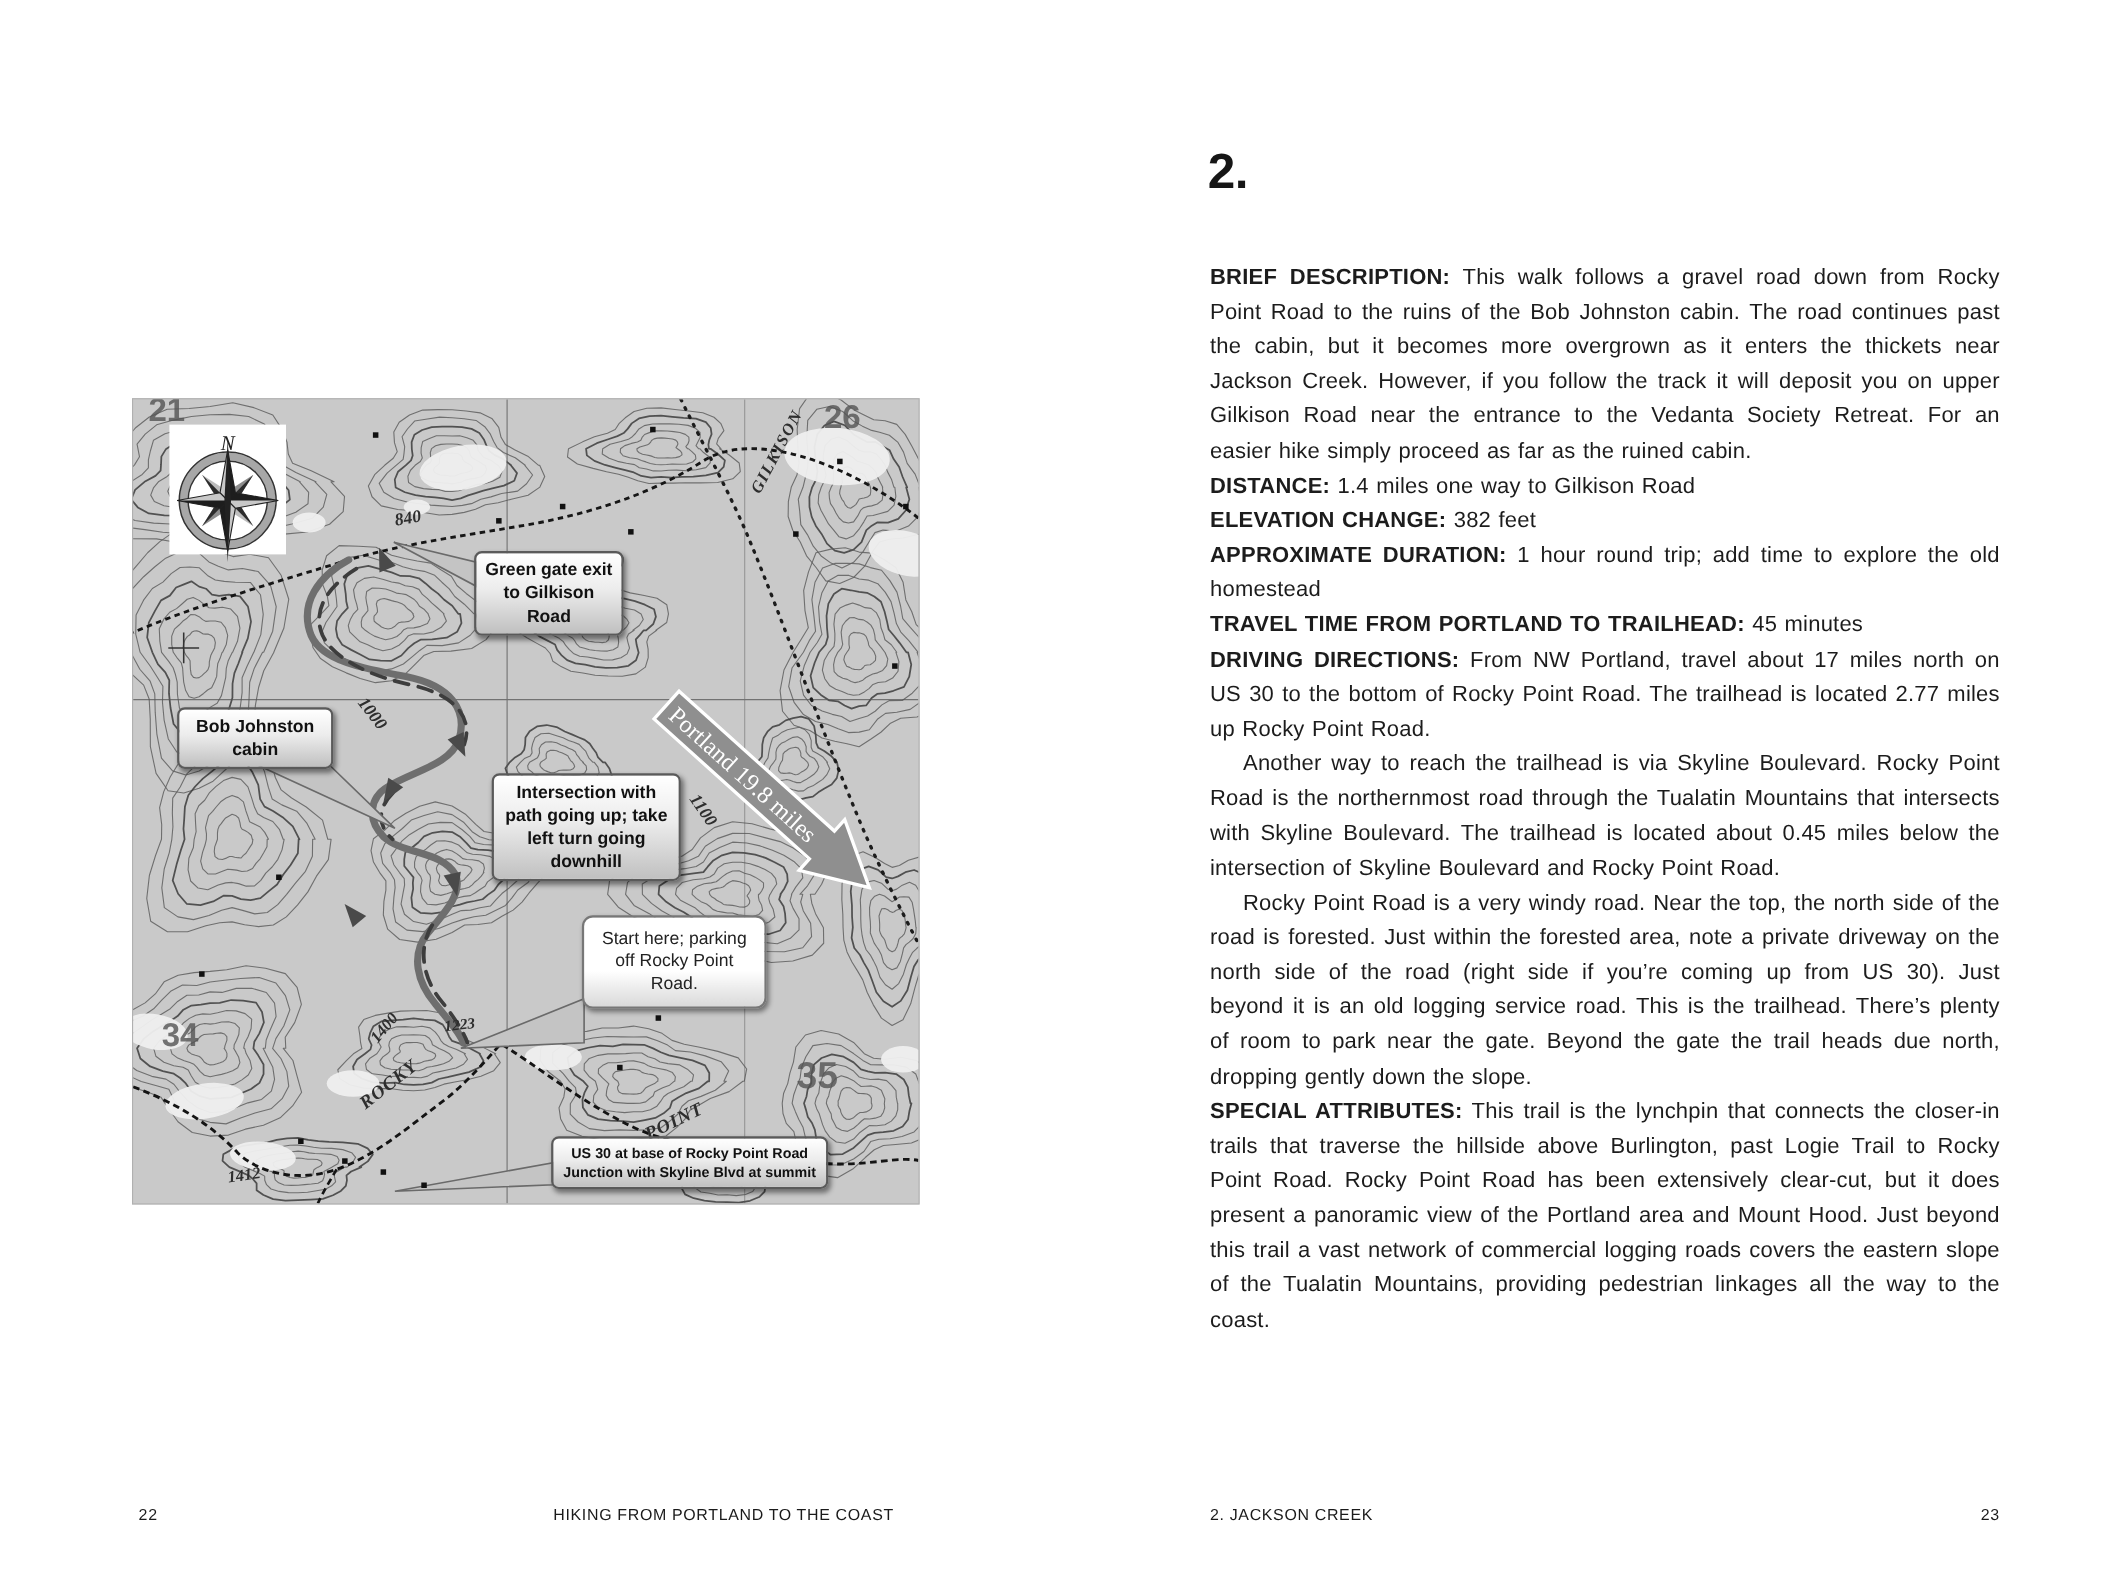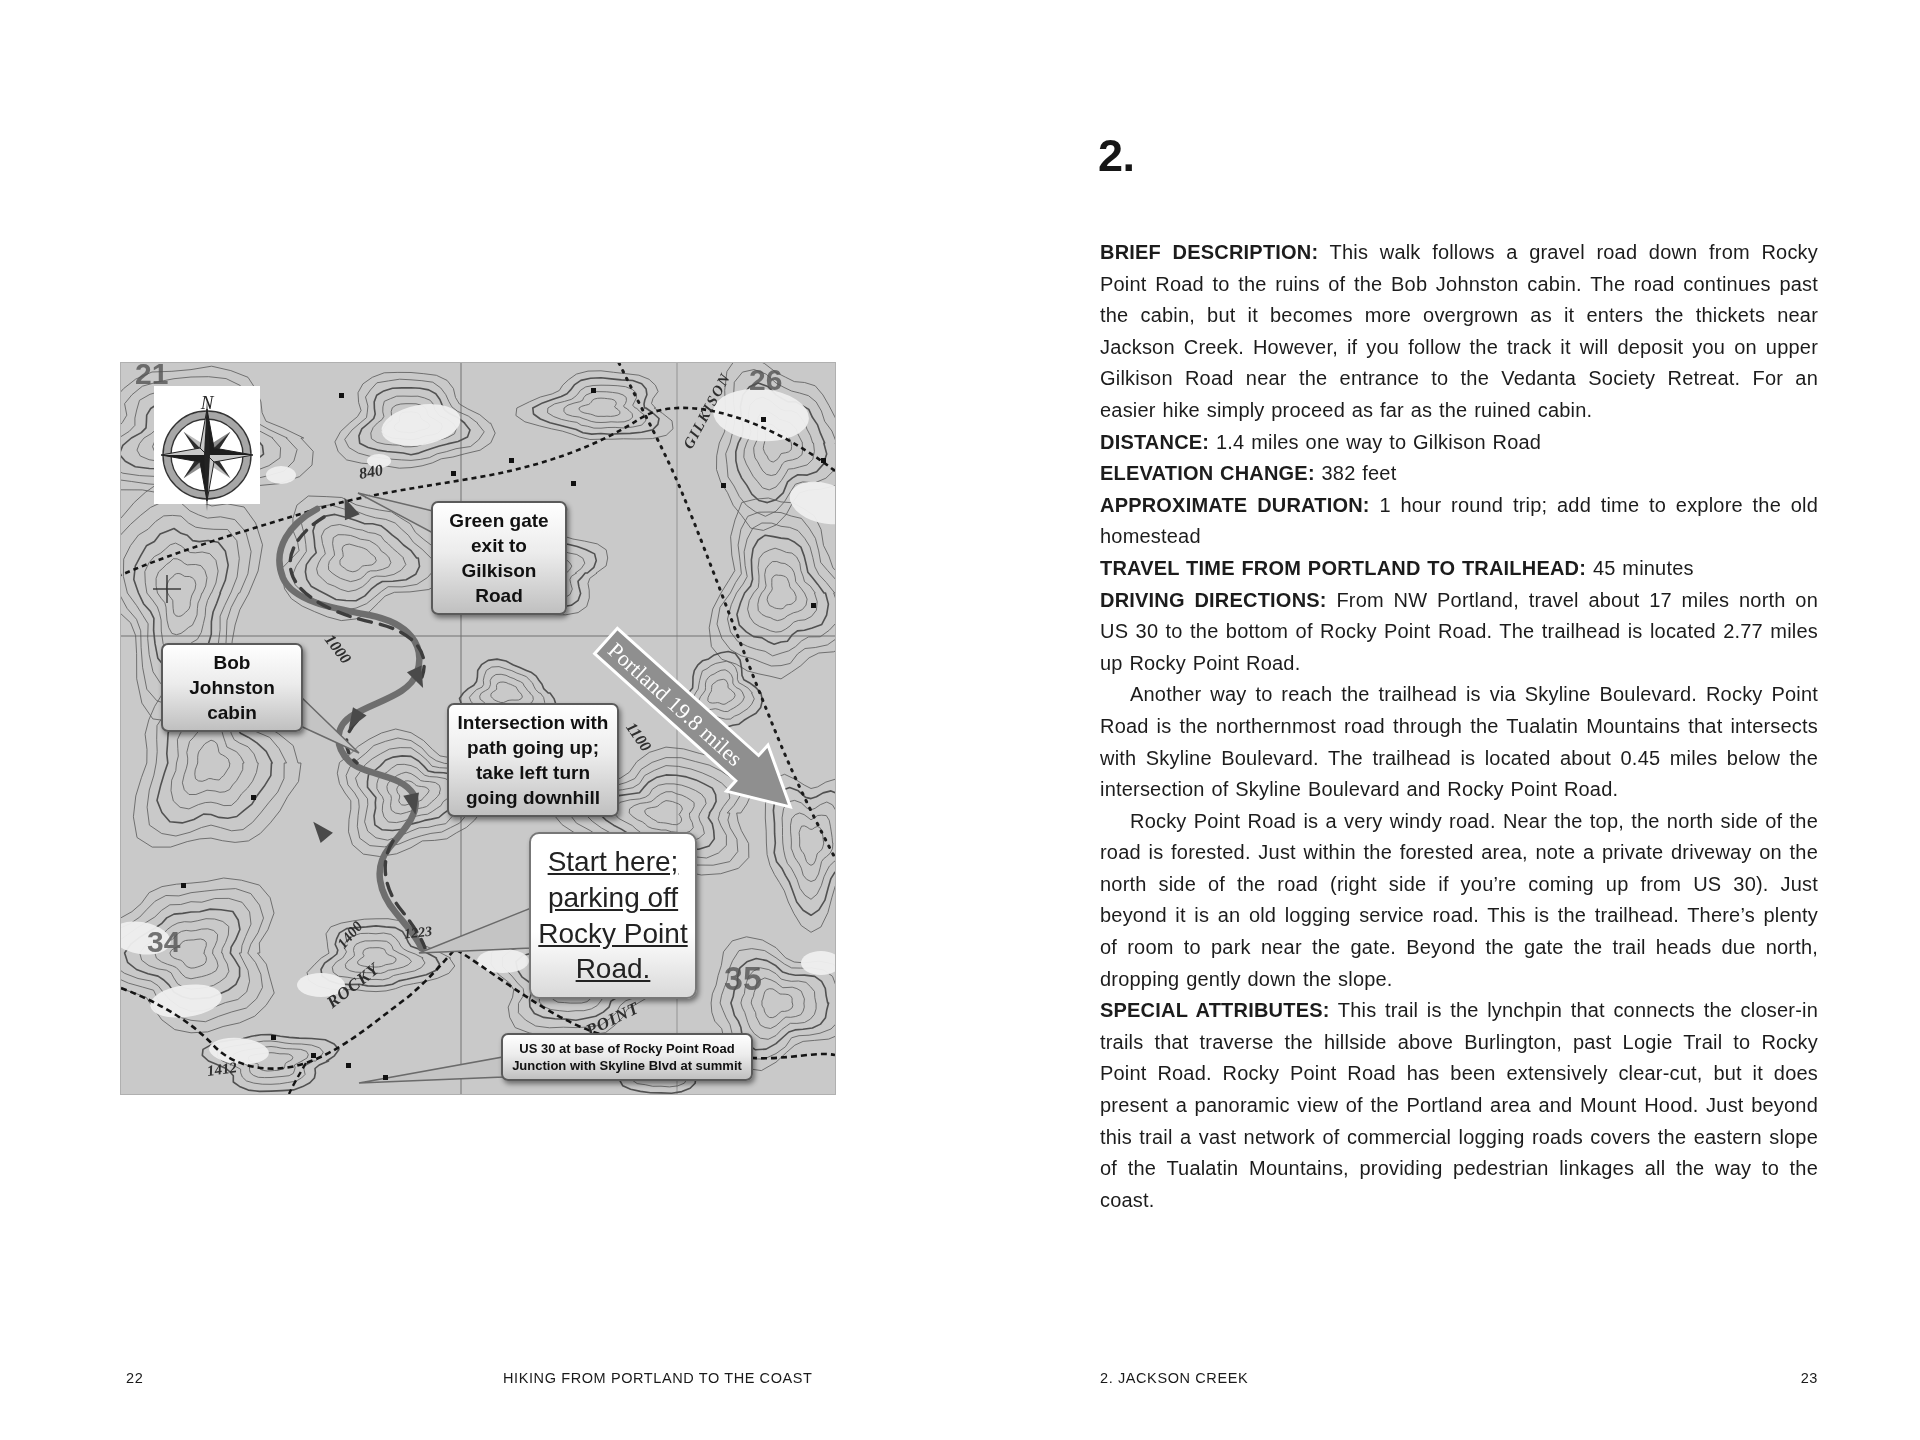--- a/index.html
+++ b/index.html
@@ -11,27 +11,27 @@
   .map{
     position:absolute;left:120px;top:362px;width:714px;height:731px;
     background:#c9c9c9;overflow:hidden;border:1px solid #b0b0b0;
   }
   .map svg{position:absolute;left:0;top:0;}
   .callout{
     position:absolute;box-sizing:border-box;
     background:linear-gradient(180deg,#ffffff 0%,#ececec 45%,#c0c0c0 100%);
     border:2px solid #5a5a5a;border-radius:7px;
     box-shadow:2px 3px 5px rgba(0,0,0,.45);
-    font-weight:bold;font-size:19px;line-height:1.32;text-align:center;color:#111;
+    font-weight:bold;font-size:16px;line-height:1.32;text-align:center;color:#111;
     padding:5px 8px;
   }
   .callout.big{
     background:linear-gradient(180deg,#ffffff 60%,#d9d9d9 100%);
-    font-weight:normal;font-size:28px;line-height:1.28;color:#222;
-    border-color:#777;border-radius:10px;padding:10px 6px;text-decoration:underline;
+    font-weight:normal;font-size:16px;line-height:1.28;color:#222;
+    border-color:#777;border-radius:10px;padding:10px 6px;
   }
   .maplabel{
     position:absolute;font-family:"Liberation Serif",serif;
     font-style:italic;font-weight:bold;color:#2e2e2e;white-space:nowrap;
   }
   .sec{
     position:absolute;font-family:"Liberation Sans",sans-serif;font-style:normal;
     font-weight:bold;color:#545454;opacity:.8;white-space:nowrap;
   }
   

